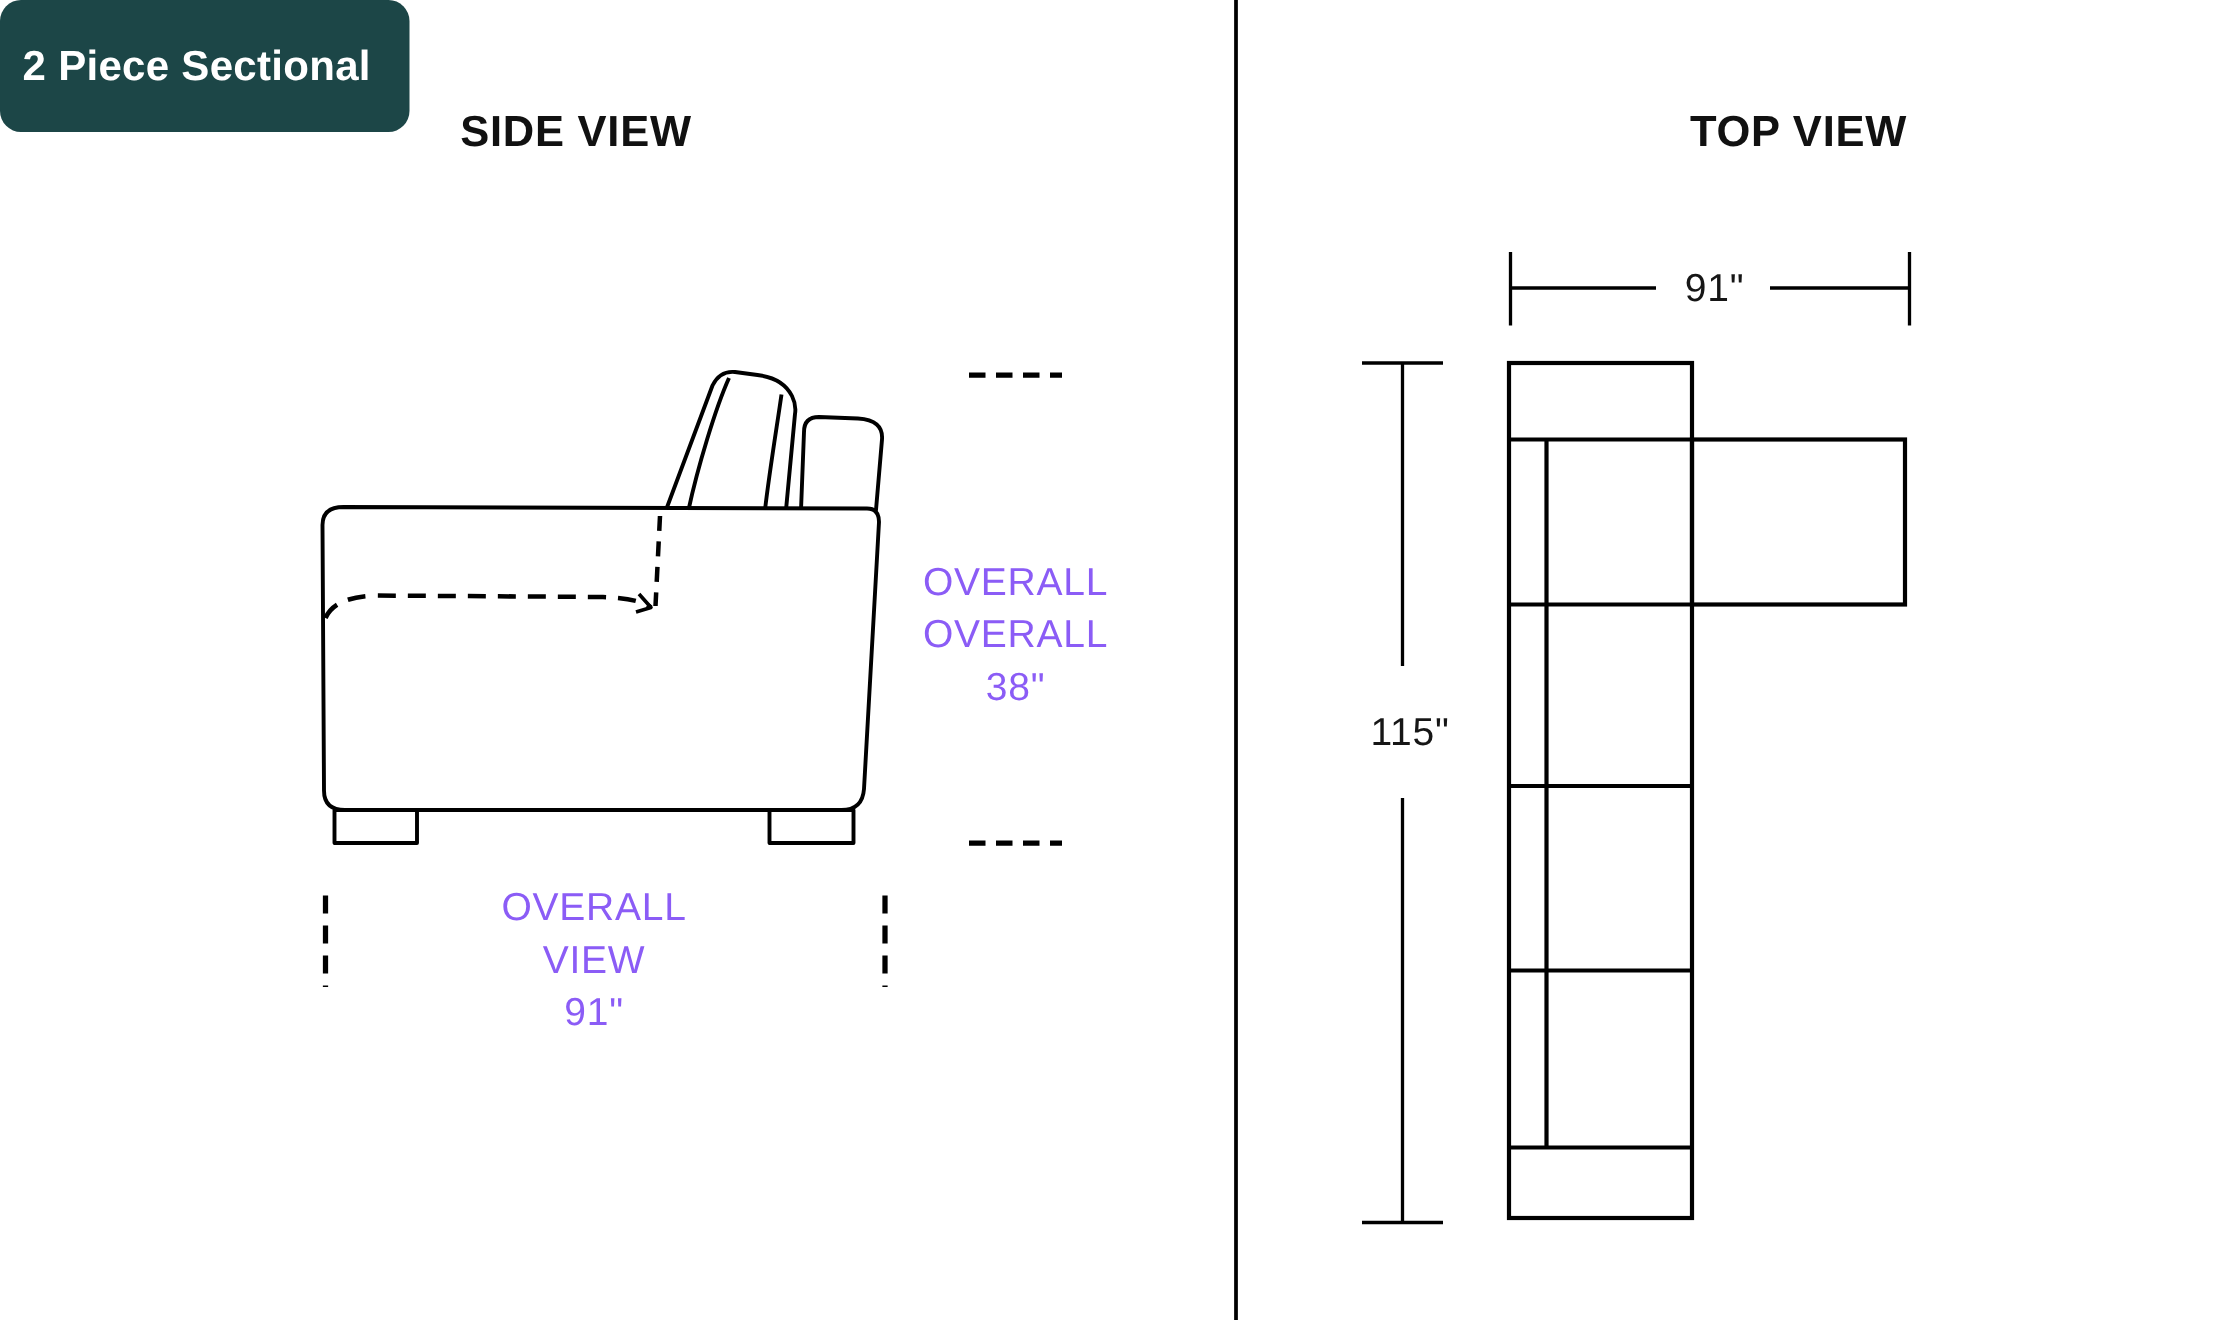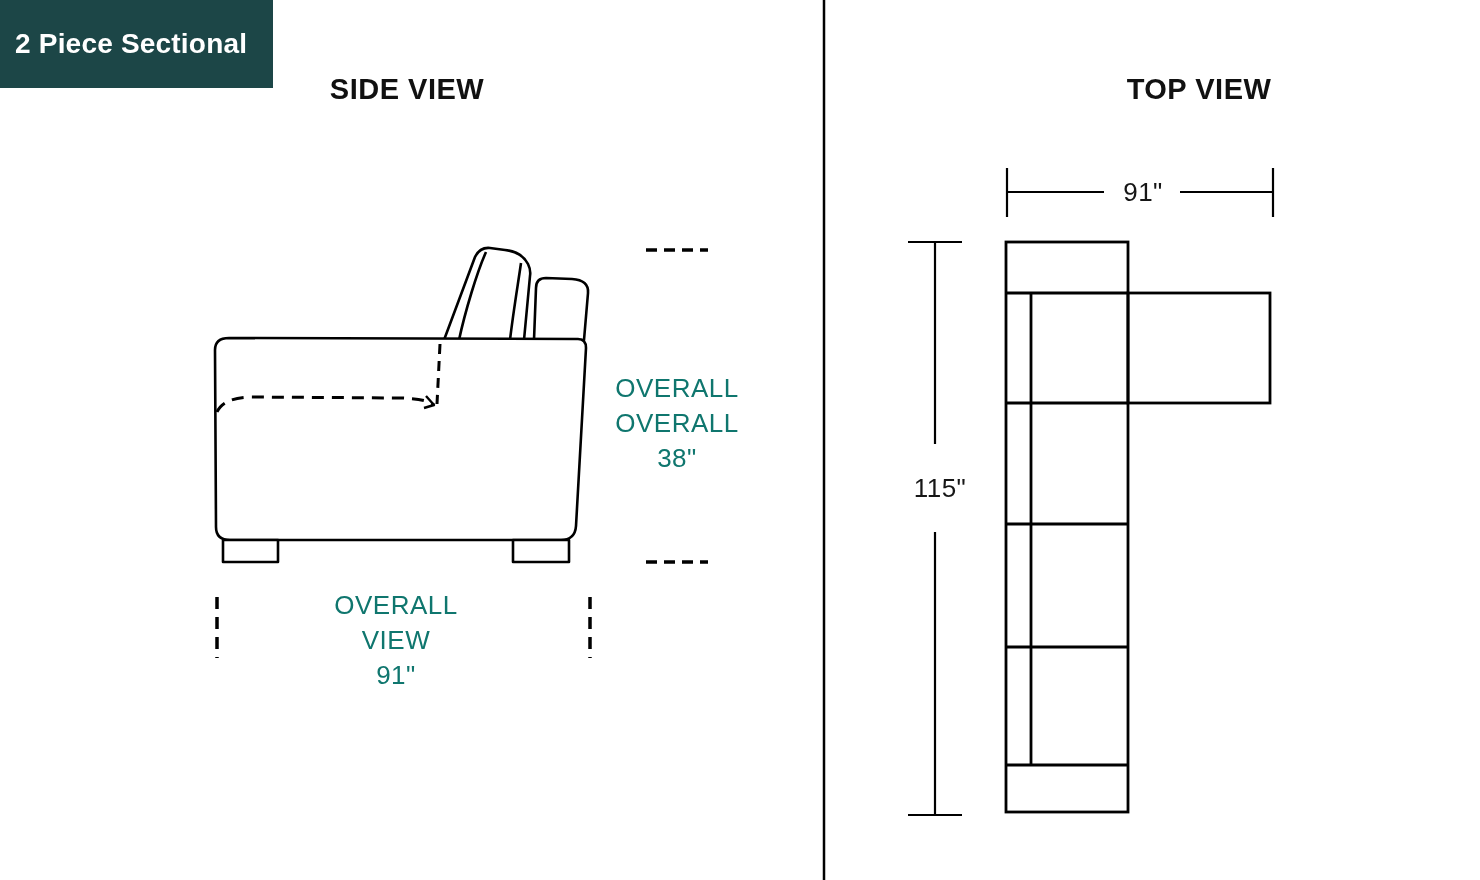--- a/index.html
+++ b/index.html
@@ -8,33 +8,33 @@
     width:1480px;height:880px;
     background:#ffffff;
     font-family:"Liberation Sans", sans-serif;
     overflow:hidden;
   }
   .linework{position:absolute;left:0;top:0;width:1480px;height:880px;}
   .badge{
     position:absolute;left:0;top:0;
     width:273px;height:88px;
     display:flex;align-items:center;
-    box-sizing:border-box;padding-left:15px;
+    box-sizing:border-box;padding-left:15px;border-radius:14px;
   }
   .badge span{
     font-size:28px;font-weight:700;letter-spacing:.2px;
   }
   .view-title{
     position:absolute;transform:translate(-50%,-50%);
     font-size:29px;font-weight:700;color:#111111;
     letter-spacing:.5px;white-space:nowrap;
   }
   .dim-label{
     position:absolute;transform:translate(-50%,-50%);
-    font-size:26px;font-weight:400;color:#0f766e;
+    font-size:26px;font-weight:400;color:#8b5cf6;
     line-height:35px;text-align:center;white-space:nowrap;
     letter-spacing:.5px;
   }
   .dim-label .line{display:block;}
   .dim-value{
     position:absolute;transform:translate(-50%,-50%);
     font-size:26px;font-weight:400;color:#161616;
     background:#ffffff;padding:0 6px;white-space:nowrap;
     letter-spacing:.5px;
   }
@@ -97,21 +97,21 @@
       <line x1="908" y1="815" x2="962" y2="815"></line>
       <line x1="935" y1="242" x2="935" y2="444"></line>
       <line x1="935" y1="532" x2="935" y2="815"></line>
     </g>
   </svg>
 
   <div class="badge" style="background: rgb(28, 70, 71);">
     <span style="color: rgb(255, 255, 255);">2 Piece Sectional</span>
   </div>
 
-  <div class="view-title" style="left:407px;top:89px;">SIDE VIEW</div>
+  <div class="view-title" style="left:384px;top:89px;">SIDE VIEW</div>
   <div class="view-title" style="left:1199px;top:89px;">TOP VIEW</div>
 
   <div class="dim-label" style="left:677px;top:423px;">
     <span class="line">OVERALL</span>
     <span class="line">OVERALL</span>
     <span class="line">38"</span>
   </div>
 
   <div class="dim-label" style="left:396px;top:640px;">
     <span class="line">OVERALL</span>

